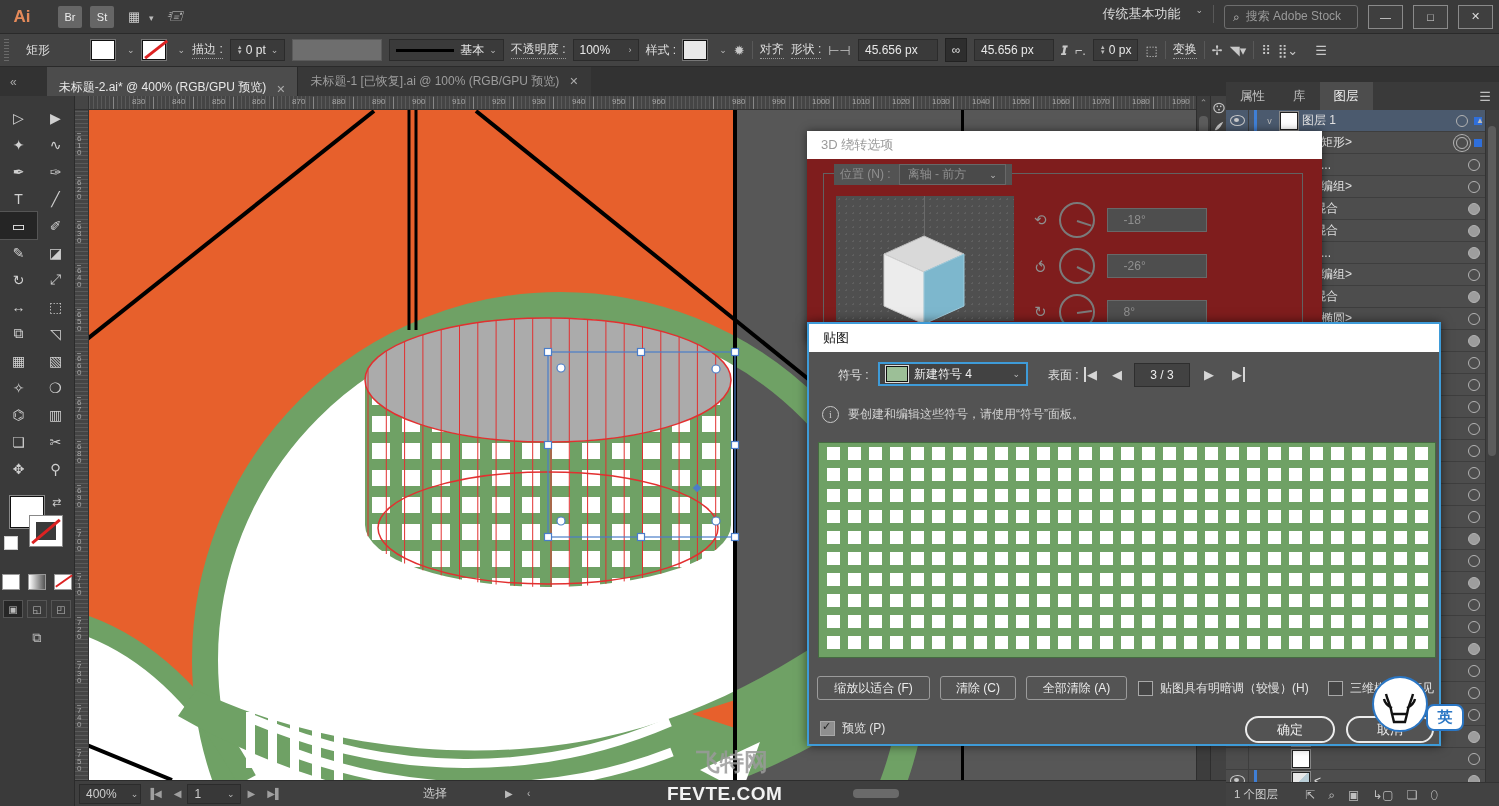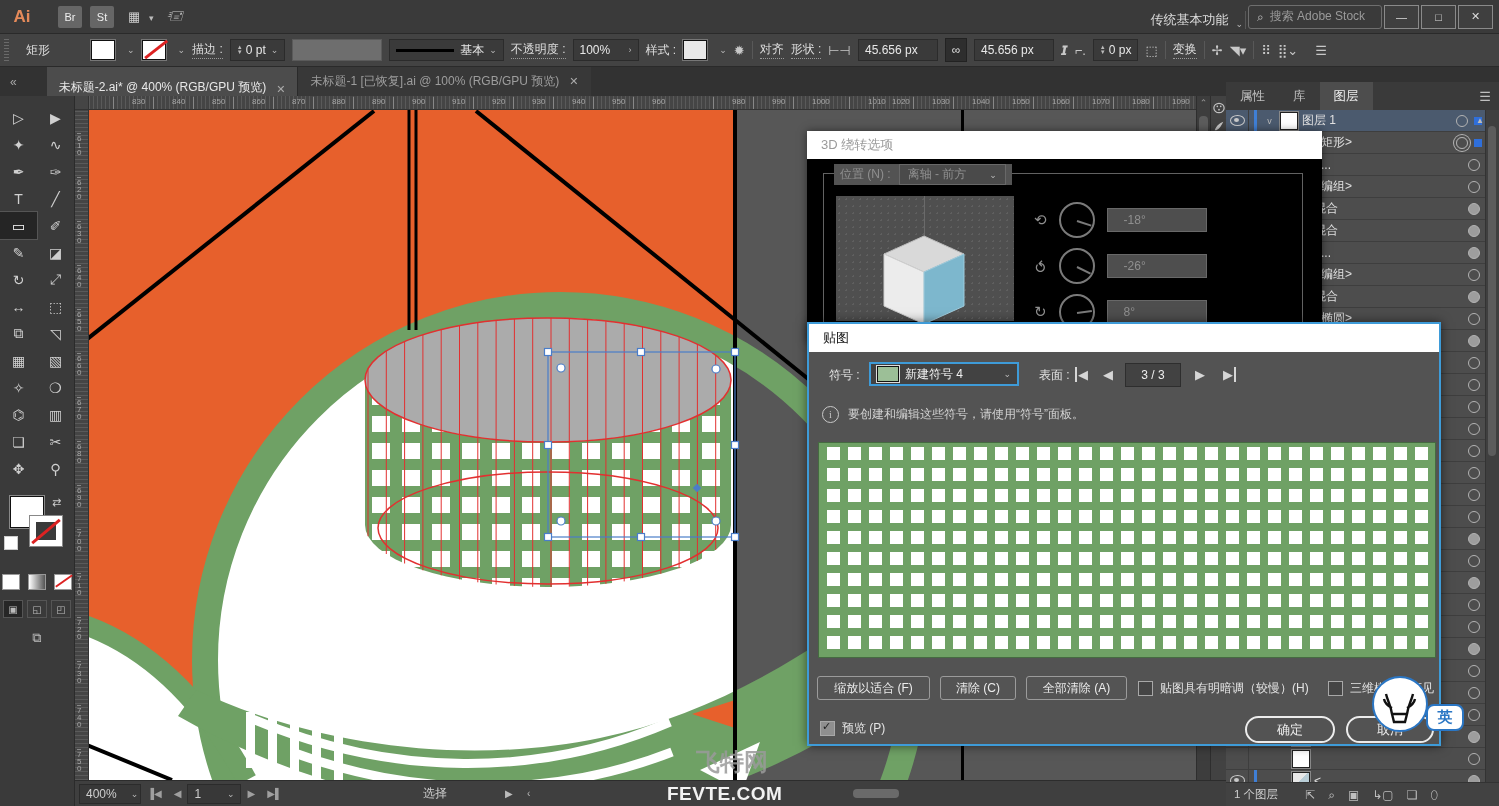--- a/index.html
+++ b/index.html
@@ -8,21 +8,21 @@
   #app{position:relative;width:1499px;height:806px;background:#3a3a3a;}
 
   
   #menubar{position:absolute;left:0;top:0;width:1499px;height:33px;background:#3a3a3a;display:flex;align-items:center;border-bottom:1px solid #2a2a2a;}
   #ai-logo{width:44px;text-align:center;color:#e58a5a;font-weight:bold;font-size:17px;}
   #menu-items{display:flex;}
   .mitem{padding:0 14px;line-height:32px;color:#e2e2e2;font-size:13px;cursor:default;}
   #menu-badges{display:flex;gap:8px;margin-left:14px;}
   .badge{width:24px;height:22px;background:#666;color:#eee;font-size:11px;display:flex;align-items:center;justify-content:center;border-radius:2px;}
   .mb-ic{color:#ccc;margin-left:14px;font-size:13px;}
-  #mb-right{margin-left:auto;display:flex;align-items:flex-end;gap:2px;padding-right:6px;}
+  #mb-right{margin-left:auto;display:flex;align-items:flex-start;gap:10px;padding-right:6px;}
   #workspace{color:#ddd;font-size:13px;}
   .chev{font-size:9px;color:#bbb;margin-left:5px;}
   .vsep{width:1px;height:18px;background:#585858;}
   #searchbox{display:flex;align-items:center;gap:6px;border:1px solid #6e6e6e;border-radius:3px;height:22px;padding:0 8px;width:116px;color:#9a9a9a;}
   #searchbox .mag{font-size:12px;color:#bbb;}
   .winbtn{width:33px;height:22px;border:1px solid #8a8a8a;display:flex;align-items:center;justify-content:center;color:#ddd;font-size:11px;background:#3f3f3f;}
 
   
   #optionsbar{position:absolute;left:0;top:34px;width:1499px;height:33px;background:#434343;display:flex;align-items:center;gap:7px;padding-left:4px;border-bottom:1px solid #2a2a2a;box-sizing:border-box;font-size:12px;}
   .grip{width:5px;height:22px;background:repeating-linear-gradient(0deg,#6a6a6a 0 1px,transparent 1px 3px);}
@@ -108,37 +108,37 @@
   .px{width:8px;height:8px;background:#2f6fdb;margin-right:4px;flex:none;}
   .sc-ar{position:absolute;right:2px;color:#bbb;font-size:8px;}
   #lscroll{position:absolute;right:0;top:28px;width:13px;bottom:24px;background:#3f3f3f;border-left:1px solid #333;}
   #lscroll .thumb{position:absolute;left:2px;top:16px;width:8px;height:330px;background:#5c5c5c;border-radius:4px;}
   #lbottom{position:absolute;left:0;bottom:0;width:273px;height:24px;background:#424242;border-top:1px solid #333;display:flex;align-items:center;gap:13px;padding:0 8px;box-sizing:border-box;}
   #lcount{font-size:11.5px;color:#cfcfcf;margin-right:14px;}
   .lb-ic{color:#bfbfbf;font-size:12px;}
 
   
   .dlg-title{height:28px;background:#fff;display:flex;align-items:center;padding:0 14px;font-size:13px;}
-  #dlg3d{position:absolute;left:807px;top:131px;width:515px;height:212px;background:#000000;z-index:5;box-shadow:0 0 8px rgba(0,0,0,.5);}
+  #dlg3d{position:absolute;left:807px;top:131px;width:515px;height:212px;background:#7f1d1d;z-index:5;box-shadow:0 0 8px rgba(0,0,0,.5);}
   #dlg3d .dlg-title{color:#9a9a9a;}
   #d3-group{position:absolute;left:16px;top:42px;width:478px;height:300px;border:1px solid #626262;}
   #d3-poslabel{position:absolute;left:10px;top:-10px;background:#535353;padding:0 6px;color:#8f8f8f;display:flex;gap:8px;align-items:center;}
   #d3-posdd{background:#4a4a4a;border:1px solid #686868;padding:1px 8px;color:#8f8f8f;display:flex;gap:18px;align-items:center;}
   #d3-track{position:absolute;left:12px;top:22px;width:178px;height:125px;background:#4f4f4f;background-image:radial-gradient(#5f5f5f 1px,transparent 1px);background-size:7px 7px;}
   #d3-track .axis{position:absolute;left:88px;top:0;width:1px;height:125px;background:#6a6a6a;}
   #d3-cube{position:absolute;left:30px;top:28px;}
   .dialrow{position:absolute;left:210px;display:flex;align-items:center;gap:12px;color:#8f8f8f;}
   .dial{width:32px;height:32px;border:2px solid #7a7a7a;border-radius:50%;position:relative;}
   .dial i{position:absolute;left:50%;top:50%;width:15px;height:2px;background:#7a7a7a;transform-origin:0 50%;display:block;}
   .dialval{width:66px;height:22px;border:1px solid #686868;background:#4e4e4e;display:flex;align-items:center;padding:0 16px;color:#8f8f8f;}
   .axic{font-size:15px;color:#8f8f8f;}
 
   #dlgmap{position:absolute;left:807px;top:322px;width:634px;height:424px;background:#535353;border:2px solid #3e9bd8;box-sizing:border-box;z-index:6;box-shadow:0 0 10px rgba(0,0,0,.55);}
   #dlgmap .dlg-title{color:#111;}
-  #map-symrow{position:absolute;left:7px;top:38px;width:100%;height:26px;display:flex;align-items:center;}
+  #map-symrow{position:absolute;left:16px;top:38px;width:100%;height:26px;display:flex;align-items:center;}
   #map-symlabel{position:absolute;left:13px;color:#e2e2e2;}
   #map-symdd{position:absolute;left:53px;top:0;width:150px;height:24px;border:2px solid #3e9bd8;background:#424242;display:flex;align-items:center;gap:6px;padding:0 6px;box-sizing:border-box;}
   #map-symswatch{width:20px;height:14px;background:#9cbf97;border:1px solid #111;box-shadow:0 0 0 1px #ddd;}
   #map-symval{color:#f0f0f0;flex:1;}
   #map-surflabel{position:absolute;left:223px;color:#e2e2e2;}
   .navic{position:absolute;color:#d6d6d6;font-size:13px;top:5px;}
   .navic.bl{border-left:2px solid #d6d6d6;padding-left:1px;}
   .navic.br{border-right:2px solid #d6d6d6;padding-right:1px;}
   #map-page{position:absolute;left:309px;top:1px;width:54px;height:22px;background:#424242;border:1px solid #2e2e2e;color:#eee;display:flex;align-items:center;justify-content:center;}
   #map-inforow{position:absolute;left:13px;top:82px;display:flex;align-items:center;gap:9px;color:#d2d2d2;}
@@ -329,21 +329,21 @@
         <span class="hlab" style="left: 344px;">910</span>
         <span class="hlab" style="left: 384px;">920</span>
         <span class="hlab" style="left: 424px;">930</span>
         <span class="hlab" style="left: 464px;">940</span>
         <span class="hlab" style="left: 504px;">950</span>
         <span class="hlab" style="left: 544px;">960</span>
         <span class="hlab" style="left: 584px; margin-top: 46px;">970</span>
         <span class="hlab" style="left: 624px;">980</span>
         <span class="hlab" style="left: 664px;">990</span>
         <span class="hlab" style="left: 704px;">1000</span>
-        <span class="hlab" style="left: 744px; margin-left: 16px;">1010</span>
+        <span class="hlab" style="left: 744px;">1010</span>
         <span class="hlab" style="left: 784px;">1020</span>
         <span class="hlab" style="left: 824px;">1030</span>
         <span class="hlab" style="left: 864px;">1040</span>
         <span class="hlab" style="left: 904px;">1050</span>
         <span class="hlab" style="left: 944px;">1060</span>
         <span class="hlab" style="left: 984px;">1070</span>
         <span class="hlab" style="left: 1024px;">1080</span>
         <span class="hlab" style="left: 1064px;">1090</span>
       </div>
     <div id="vruler">

